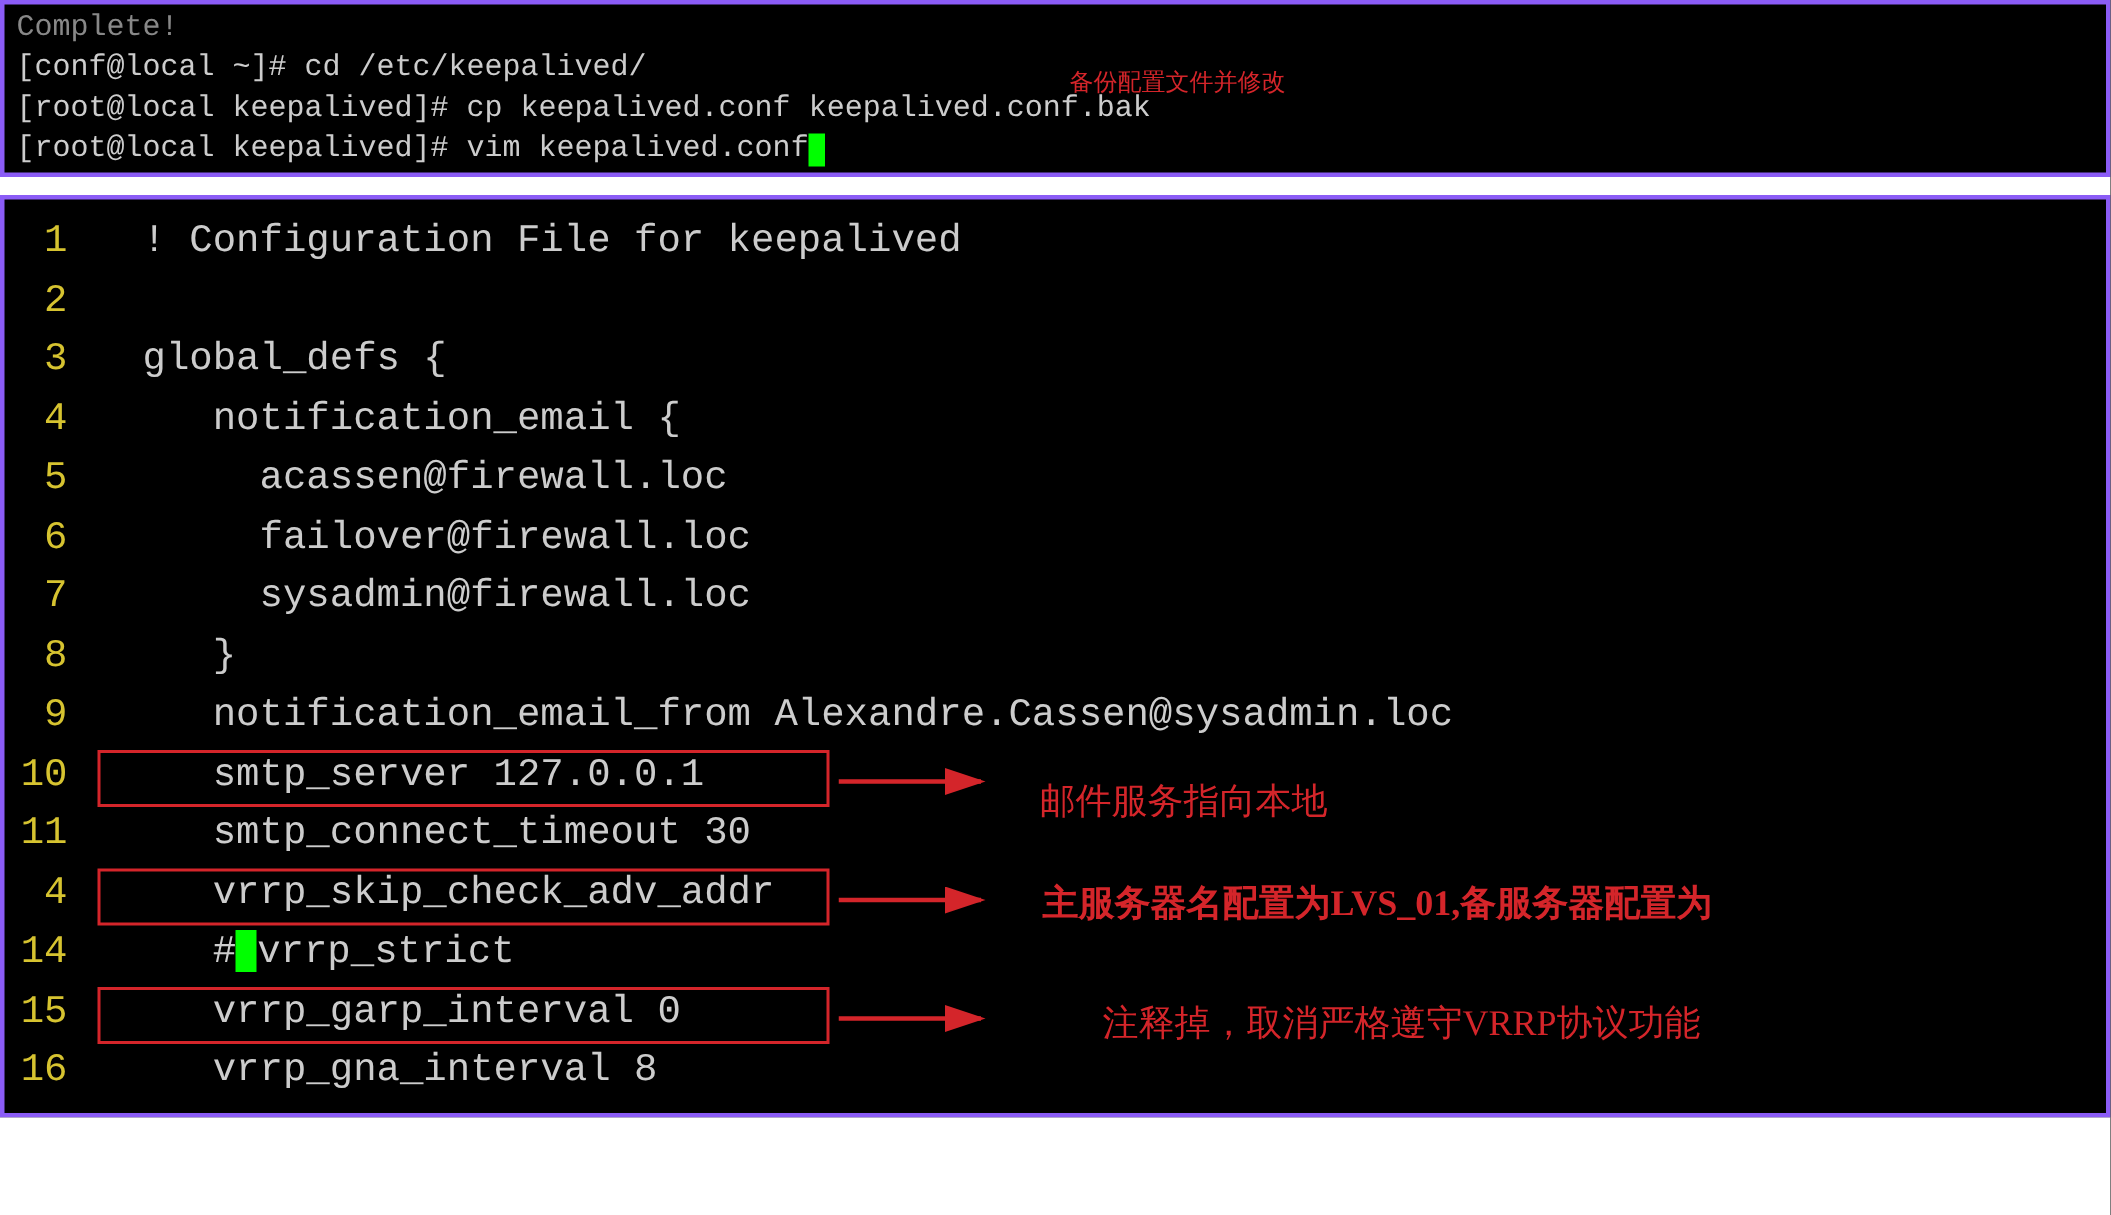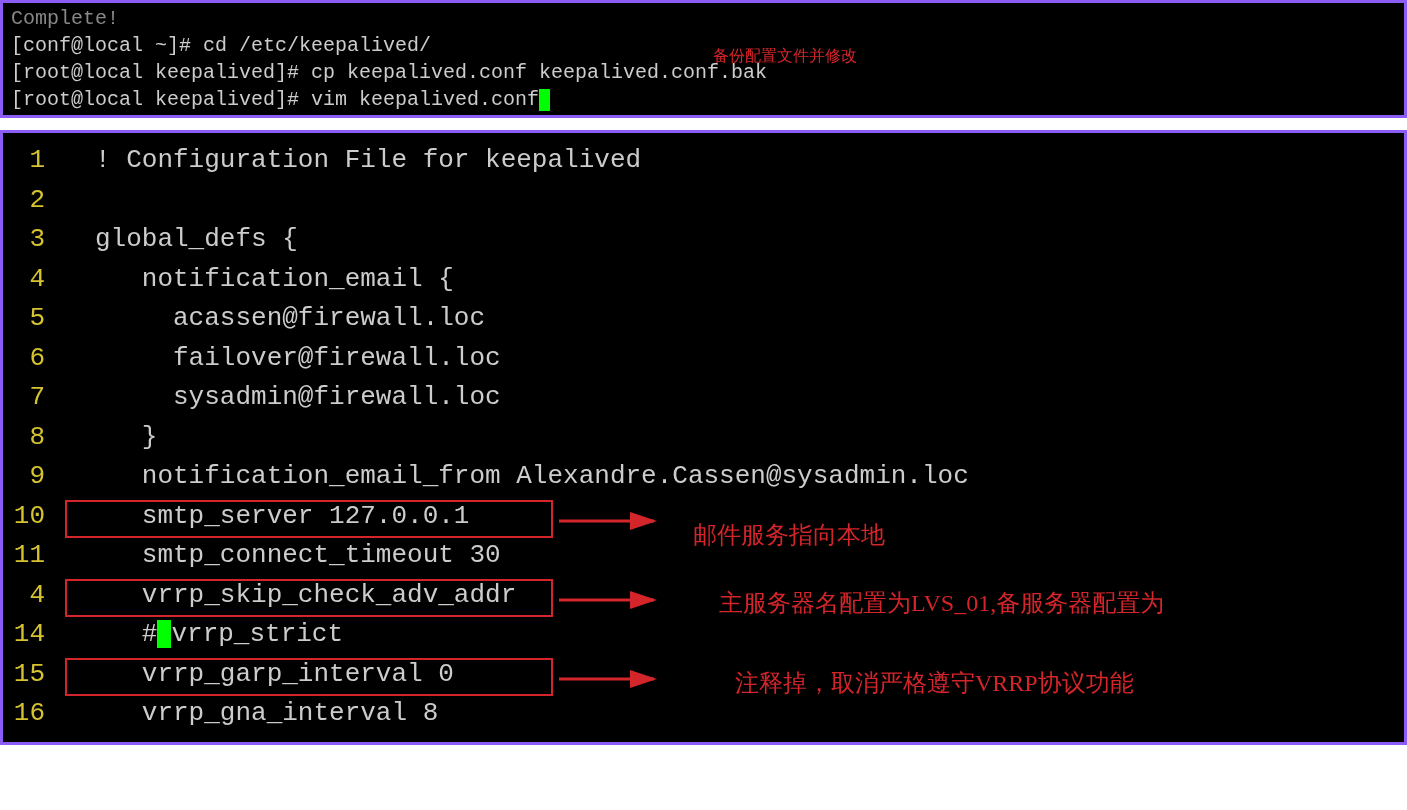--- a/index.html
+++ b/index.html
@@ -184,15 +184,15 @@
   <svg class="arrow-svg" style="left:556px; top:536px;" width="110" height="20">
     <defs>
         <marker id="ah3" markerWidth="10" markerHeight="10" refX="8" refY="3" orient="auto">
           <path d="M0,0 L0,6 L9,3 z" fill="#d4252a"></path>
         </marker>
       </defs>
     <line x1="0" y1="10" x2="95" y2="10" stroke="#d4252a" stroke-width="3" marker-end="url(#ah3)"></line>
   </svg>
 
   <div class="annotation-editor" style="left:690px; top:384px;">邮件服务指向本地</div>
-  <div class="annotation-editor" style="left:716px; top:452px;">主服务器名配置为LVS_01,备服务器配置为</div>
+  <div class="annotation-editor" style="left:692px; top:452px;font-weight:bold;">主服务器名配置为LVS_01,备服务器配置为</div>
   <div class="annotation-editor" style="left:732px; top:532px;">注释掉，取消严格遵守VRRP协议功能</div>
 </div>
 
 </body></html>

